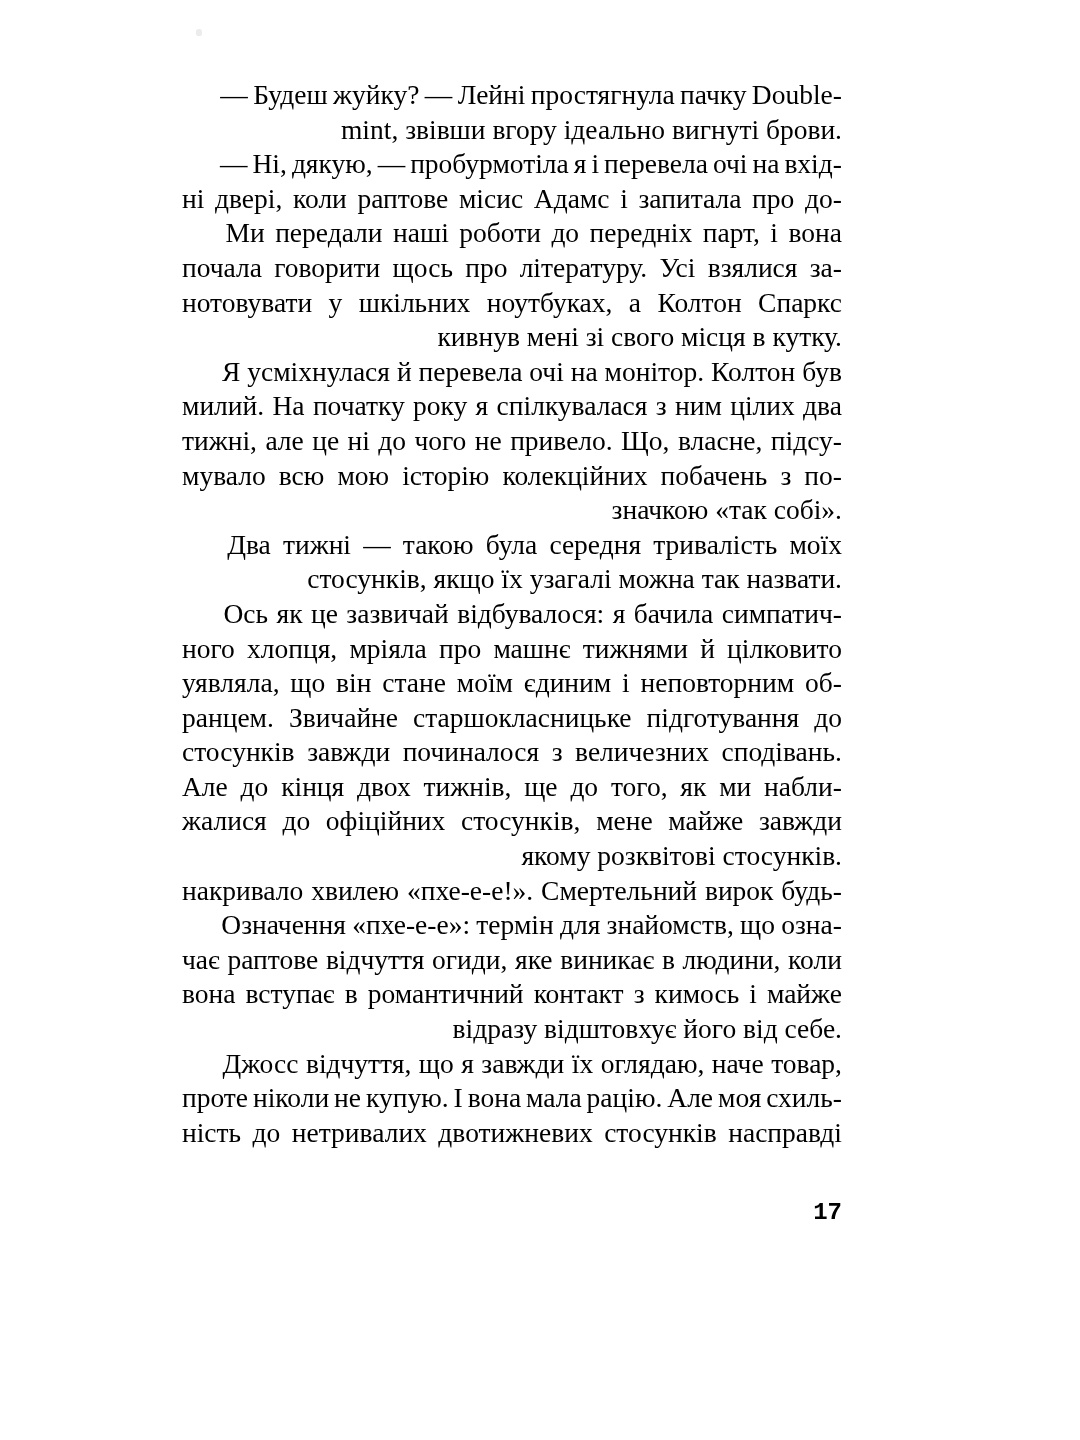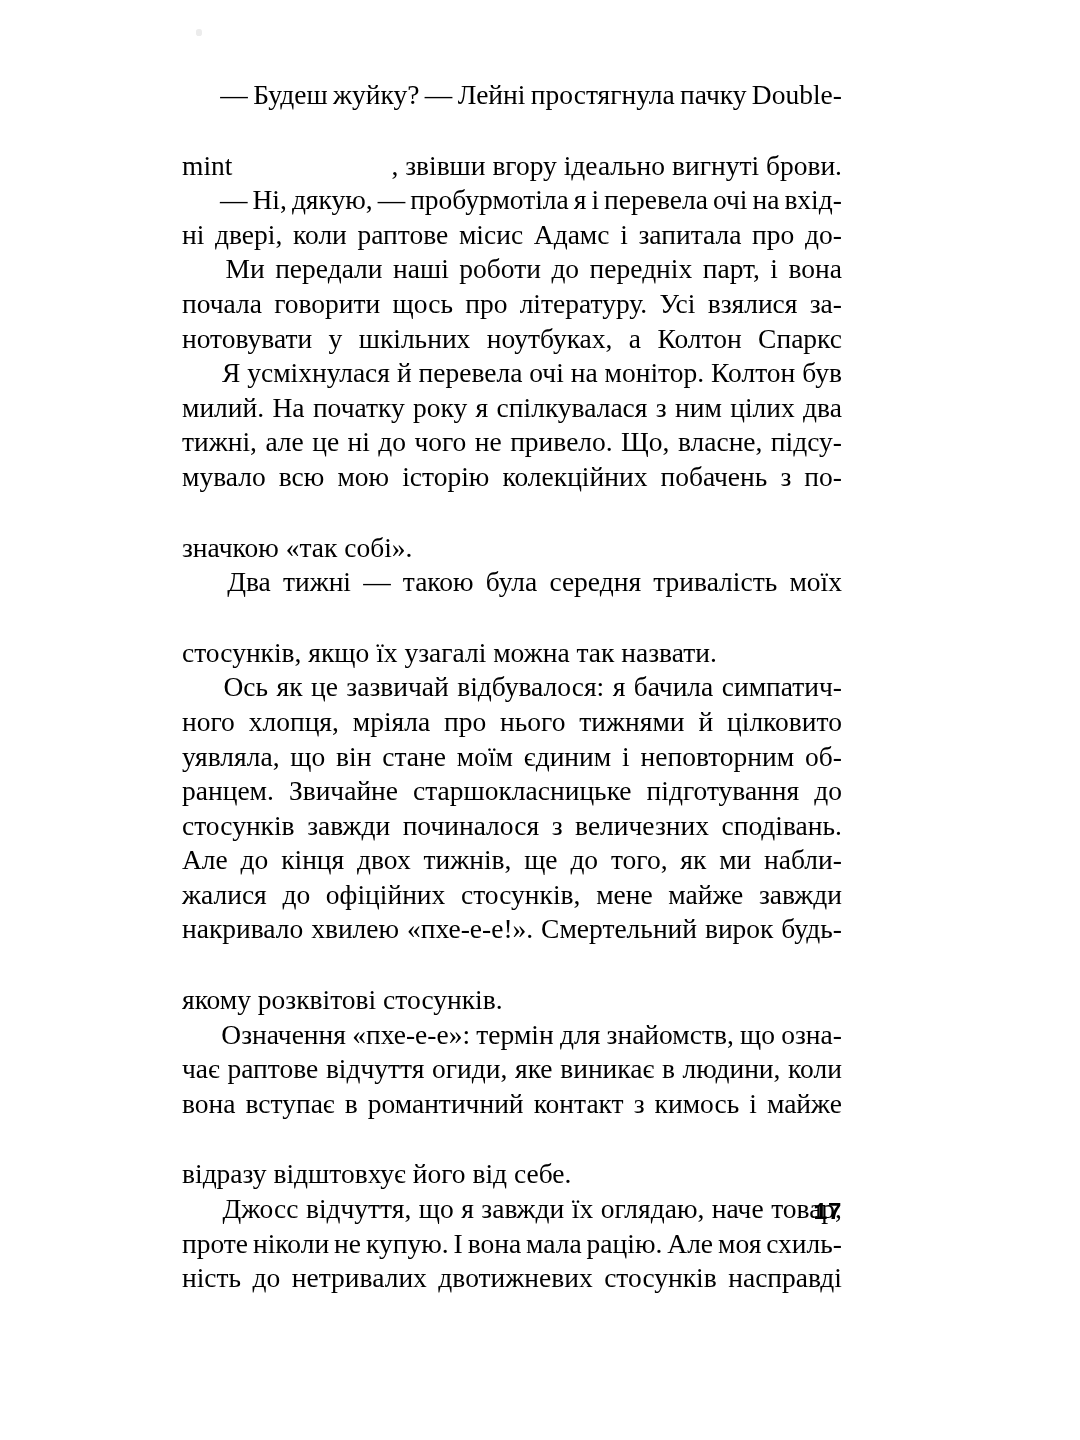--- a/index.html
+++ b/index.html
@@ -49,22 +49,21 @@
     white-space: pre;
     letter-spacing: 0;
   }
 
   
   .line.just {
     justify-content: space-between;
   }
   
   .line.last {
-    justify-content: space-between;
-    margin-top: 36px;
+    justify-content: flex-end;
   }
 
   .line .w {
     display: inline-block;
   }
 
   
   .indent {
     display: inline-block;
     width: 33px;
@@ -100,42 +99,43 @@
         <div class="line last"><span class="w it">mint</span><span class="w">, звівши вгору ідеально вигнуті брови.</span></div>
       </div>
       <div class="para">
         <div class="line just"><span class="indent"></span><span class="w">—</span><span class="w">Ні,</span><span class="w">дякую,</span><span class="w">—</span><span class="w">пробурмотіла</span><span class="w">я</span><span class="w">і</span><span class="w">перевела</span><span class="w">очі</span><span class="w">на</span><span class="w">вхід-</span></div>
         <div class="line just"><span class="w">ні</span><span class="w">двері,</span><span class="w">коли</span><span class="w">раптове</span><span class="w">місис</span><span class="w">Адамс</span><span class="w">і</span><span class="w">запитала</span><span class="w">про</span><span class="w">до-</span></div>
       </div>
       <div class="para">
         <div class="line just"><span class="indent"></span><span class="w">Ми</span><span class="w">передали</span><span class="w">наші</span><span class="w">роботи</span><span class="w">до</span><span class="w">передніх</span><span class="w">парт,</span><span class="w">і</span><span class="w">вона</span></div>
         <div class="line just"><span class="w">почала</span><span class="w">говорити</span><span class="w">щось</span><span class="w">про</span><span class="w">літературу.</span><span class="w">Усі</span><span class="w">взялися</span><span class="w">за-</span></div>
         <div class="line just"><span class="w">нотовувати</span><span class="w">у</span><span class="w">шкільних</span><span class="w">ноутбуках,</span><span class="w">а</span><span class="w">Колтон</span><span class="w">Спаркс</span></div>
+        <div class="line last"><span class="w">кивнув мені зі свого місця в кутку.</span></div>
       </div>
       <div class="para">
         <div class="line just"><span class="indent"></span><span class="w">Я</span><span class="w">усміхнулася</span><span class="w">й</span><span class="w">перевела</span><span class="w">очі</span><span class="w">на</span><span class="w">монітор.</span><span class="w">Колтон</span><span class="w">був</span></div>
         <div class="line just"><span class="w">милий.</span><span class="w">На</span><span class="w">початку</span><span class="w">року</span><span class="w">я</span><span class="w">спілкувалася</span><span class="w">з</span><span class="w">ним</span><span class="w">цілих</span><span class="w">два</span></div>
         <div class="line just"><span class="w">тижні,</span><span class="w">але</span><span class="w">це</span><span class="w it">ні</span><span class="w it">до</span><span class="w it">чого</span><span class="w">не</span><span class="w">привело.</span><span class="w">Що,</span><span class="w">власне,</span><span class="w">підсу-</span></div>
         <div class="line just"><span class="w">мувало</span><span class="w">всю</span><span class="w">мою</span><span class="w">історію</span><span class="w">колекційних</span><span class="w">побачень</span><span class="w">з</span><span class="w">по-</span></div>
         <div class="line last"><span class="w">значкою «так собі».</span></div>
       </div>
       <div class="para">
         <div class="line just"><span class="indent"></span><span class="w">Два</span><span class="w">тижні</span><span class="w">—</span><span class="w">такою</span><span class="w">була</span><span class="w">середня</span><span class="w">тривалість</span><span class="w">моїх</span></div>
         <div class="line last"><span class="w">стосунків, якщо їх узагалі можна так назвати.</span></div>
       </div>
       <div class="para">
         <div class="line just"><span class="indent"></span><span class="w">Ось</span><span class="w">як</span><span class="w">це</span><span class="w">зазвичай</span><span class="w">відбувалося:</span><span class="w">я</span><span class="w">бачила</span><span class="w">симпатич-</span></div>
-        <div class="line just"><span class="w">ного</span><span class="w">хлопця,</span><span class="w">мріяла</span><span class="w">про</span><span class="w">нього</span><span class="w">тижнями</span><span class="w">й</span><span class="w">цілковито</span></div>
+        <div class="line just"><span class="w">ного</span><span class="w">хлопця,</span><span class="w">мріяла</span><span class="w">про</span><span class="w">машнє</span><span class="w">тижнями</span><span class="w">й</span><span class="w">цілковито</span></div>
         <div class="line just"><span class="w">уявляла,</span><span class="w">що</span><span class="w">він</span><span class="w">стане</span><span class="w">моїм</span><span class="w">єдиним</span><span class="w">і</span><span class="w">неповторним</span><span class="w">об-</span></div>
         <div class="line just"><span class="w">ранцем.</span><span class="w">Звичайне</span><span class="w">старшокласницьке</span><span class="w">підготування</span><span class="w">до</span></div>
         <div class="line just"><span class="w">стосунків</span><span class="w">завжди</span><span class="w">починалося</span><span class="w">з</span><span class="w">величезних</span><span class="w">сподівань.</span></div>
         <div class="line just"><span class="w">Але</span><span class="w">до</span><span class="w">кінця</span><span class="w">двох</span><span class="w">тижнів,</span><span class="w">ще</span><span class="w">до</span><span class="w">того,</span><span class="w">як</span><span class="w">ми</span><span class="w">набли-</span></div>
         <div class="line just"><span class="w">жалися</span><span class="w">до</span><span class="w">офіційних</span><span class="w">стосунків,</span><span class="w">мене</span><span class="w">майже</span><span class="w">завжди</span></div>
+        <div class="line last"><span class="w">якому розквітові стосунків.</span></div>
         <div class="line just"><span class="w">накривало</span><span class="w">хвилею</span><span class="w">«пхе-е-е!».</span><span class="w">Смертельний</span><span class="w">вирок</span><span class="w">будь-</span></div>
-        <div class="line last"><span class="w">якому розквітові стосунків.</span></div>
       </div>
       <div class="para">
         <div class="line just"><span class="indent"></span><span class="w it">Означення</span><span class="w it">«пхе-е-е»:</span><span class="w it">термін</span><span class="w it">для</span><span class="w it">знайомств,</span><span class="w it">що</span><span class="w it">озна-</span></div>
         <div class="line just"><span class="w it">чає</span><span class="w it">раптове</span><span class="w it">відчуття</span><span class="w it">огиди,</span><span class="w it">яке</span><span class="w it">виникає</span><span class="w it">в</span><span class="w it">людини,</span><span class="w it">коли</span></div>
         <div class="line just"><span class="w it">вона</span><span class="w it">вступає</span><span class="w it">в</span><span class="w it">романтичний</span><span class="w it">контакт</span><span class="w it">з</span><span class="w it">кимось</span><span class="w it">і</span><span class="w it">майже</span></div>
         <div class="line last"><span class="w it">відразу відштовхує його від себе.</span></div>
       </div>
       <div class="para">
         <div class="line just"><span class="indent"></span><span class="w">Джосс</span><span class="w">відчуття,</span><span class="w">що</span><span class="w">я</span><span class="w">завжди</span><span class="w">їх</span><span class="w">оглядаю,</span><span class="w">наче</span><span class="w">товар,</span></div>
         <div class="line just"><span class="w">проте</span><span class="w">ніколи</span><span class="w">не</span><span class="w">купую.</span><span class="w">І</span><span class="w">вона</span><span class="w">мала</span><span class="w">рацію.</span><span class="w">Але</span><span class="w">моя</span><span class="w">схиль-</span></div>

